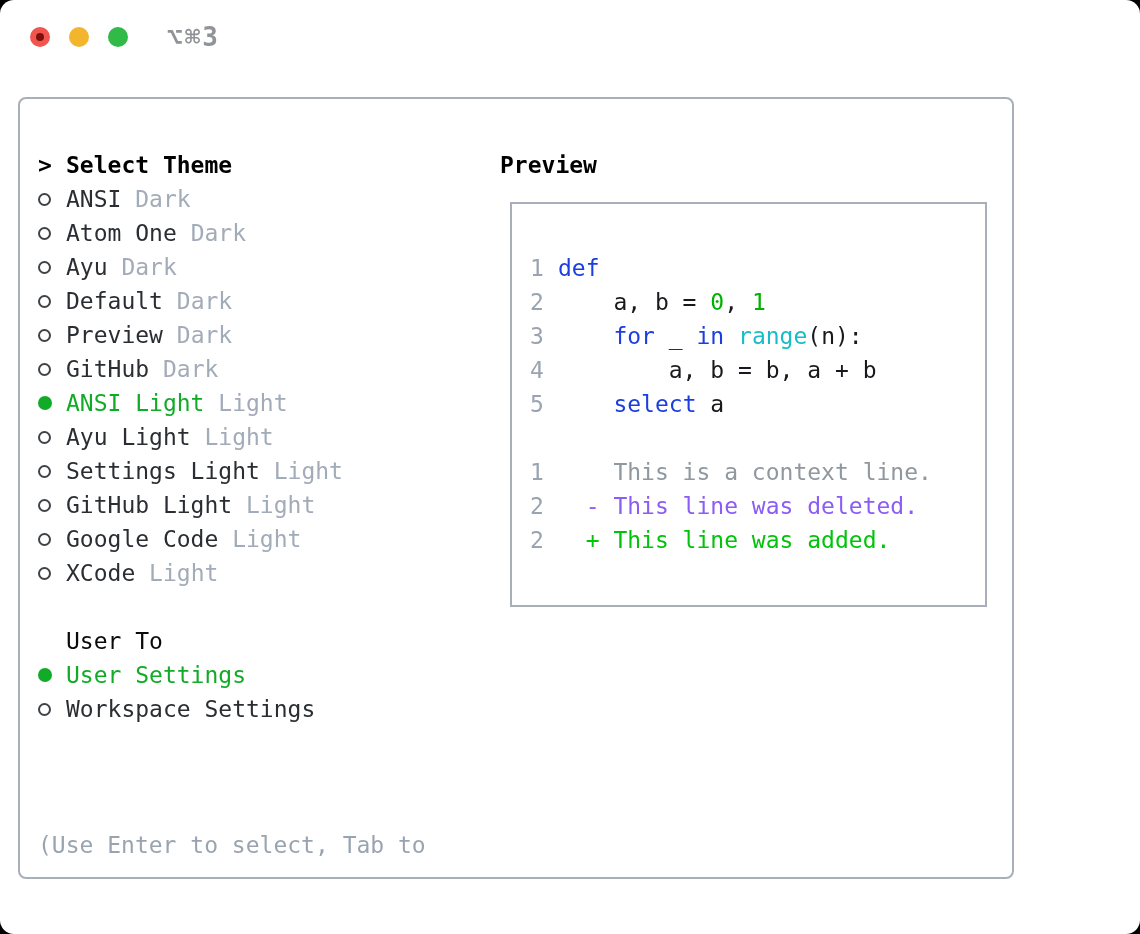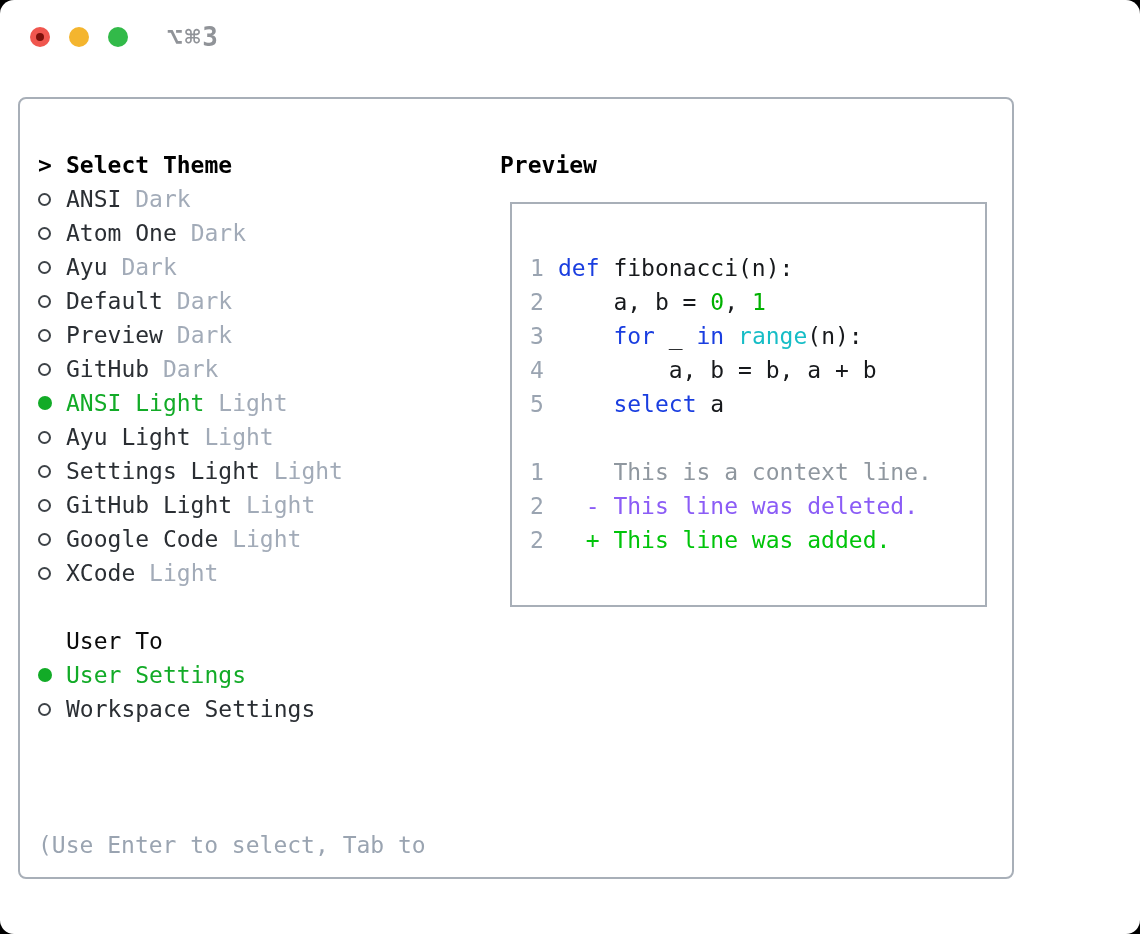--- a/index.html
+++ b/index.html
@@ -133,21 +133,21 @@
     <div class="spacer"></div>
 
     <div class="hint">
       <div>(Use Enter to select, Tab to</div>
       <div>change focus)</div>
     </div>
   </div>
 
   <div class="preview-title">Preview</div>
   <div class="preview-box" id="preview-box">
-      <div class="code-line"><span class="num">1</span><span class="seg-kw">def</span><span class="seg-pl"> fibonacci(n):</span></div>
+      <div class="code-line"><span class="num">1</span><span class="seg-kw">def</span></div>
       <div class="code-line"><span class="num">2</span><span class="seg-pl">    a, b = </span><span class="seg-lit">0</span><span class="seg-pl">, </span><span class="seg-lit">1</span></div>
       <div class="code-line"><span class="num">3</span><span class="seg-pl">    </span><span class="seg-kw">for</span><span class="seg-pl"> _ </span><span class="seg-kw">in</span><span class="seg-pl"> </span><span class="seg-fn">range</span><span class="seg-pl">(n):</span></div>
       <div class="code-line"><span class="num">4</span><span class="seg-pl">        a, b = b, a + b</span></div>
       <div class="code-line"><span class="num">5</span><span class="seg-pl">    </span><span class="seg-kw">select</span><span class="seg-pl"> a</span></div>
       <div class="code-line"><span class="num"></span></div>
       <div class="code-line"><span class="num">1</span><span class="seg-ctx">    This is a context line.</span></div>
       <div class="code-line"><span class="num">2</span><span class="seg-del">  - This line was deleted.</span></div>
       <div class="code-line"><span class="num">2</span><span class="seg-add">  + This line was added.</span></div>
     </div>
 

